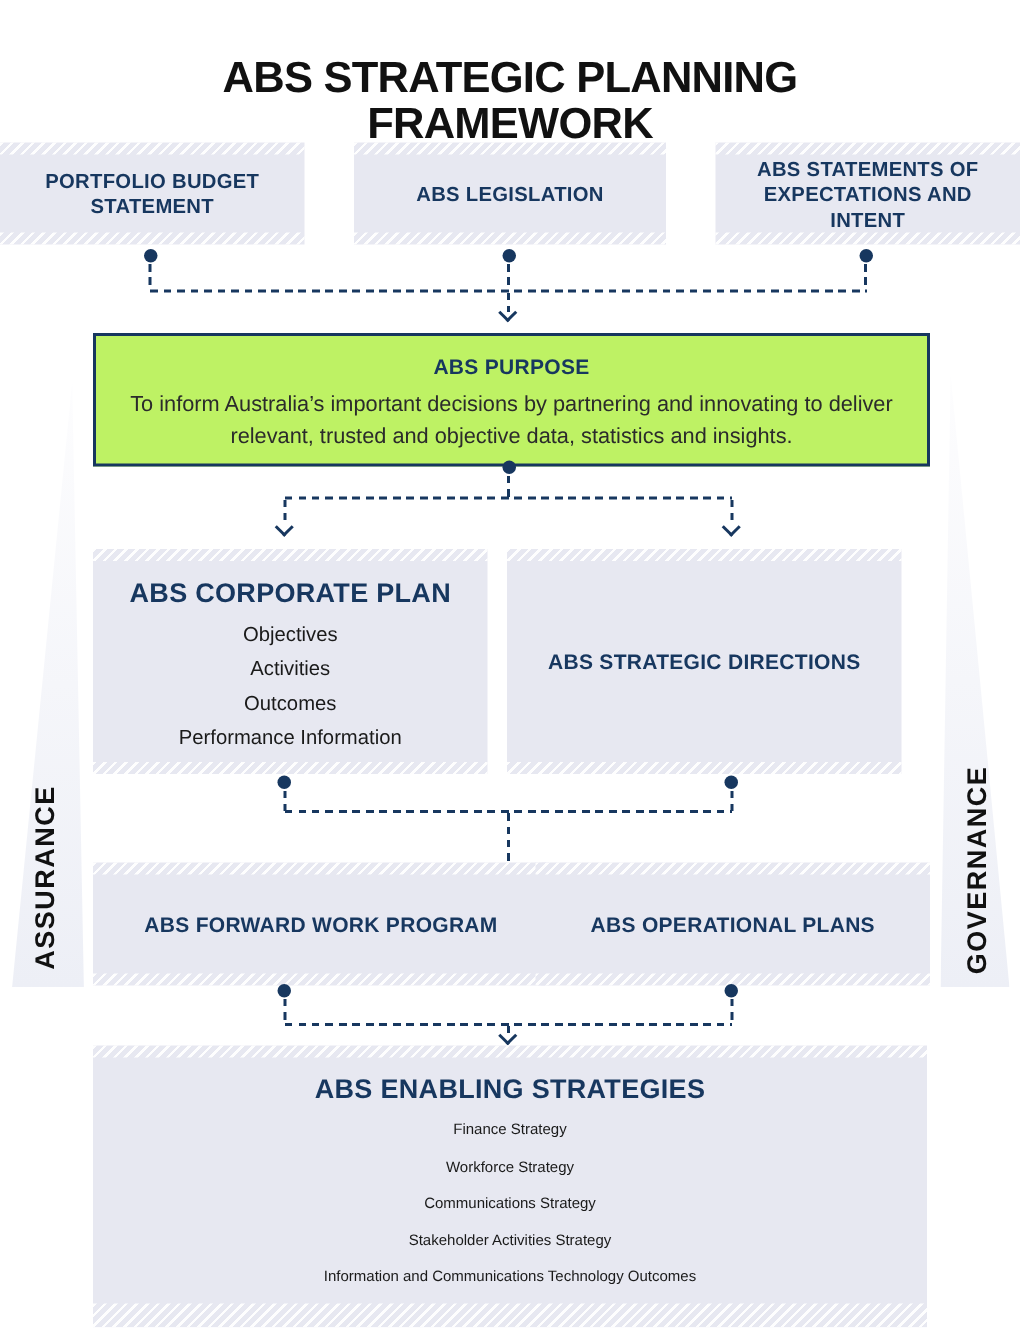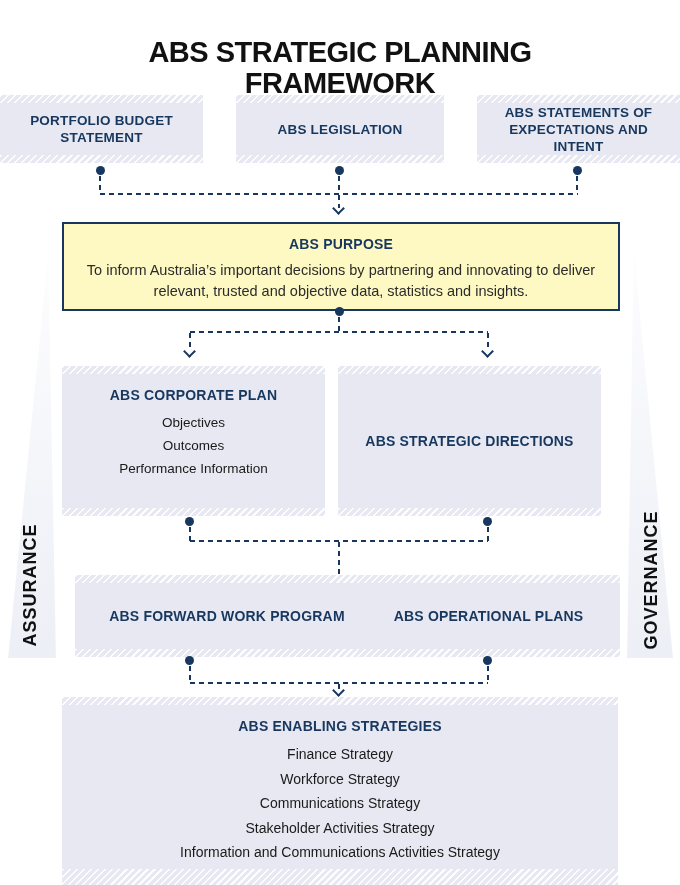--- a/index.html
+++ b/index.html
@@ -23,29 +23,29 @@
   }
   .hbox::before, .hbox::after {
     content:""; position:absolute; left:0; right:0; height:8px; pointer-events:none;
     background:repeating-linear-gradient(135deg, rgba(255,255,255,.95) 0 1.7px, rgba(255,255,255,0) 1.7px 5px);
   }
   .hbox::before { top:0; }
   .hbox::after  { bottom:0; }
   .hbox.tall-bottom::after { height:16px; }
   .cflex { display:flex; align-items:center; justify-content:center; }
   .hbox .htitle { font-weight:bold; font-size:13.5px; line-height:17px; letter-spacing:.2px; }
-  .plan-title { font-weight:bold; font-size:14px; line-height:18px; letter-spacing:.2px; padding-top:20px; }
+  .plan-title { font-weight:bold; font-size:18px; line-height:18px; letter-spacing:.2px; padding-top:20px; }
   .plan-list { list-style:none; margin:7px 0 0 0; padding:0; color:#1a1a1a; font-weight:normal; }
   .plan-list.mid li { font-size:13.5px; line-height:23px;text-align:center; }
-  .plan-list.big li { font-size:14px; line-height:24.5px; }
+  .plan-list.big li { font-size:10px; line-height:24.5px; }
 
   
   #purpose {
     position:absolute; left:62px; top:222px; width:558px; height:89px;
-    box-sizing:border-box; background:#fef9c3; border:2px solid #17375f;
+    box-sizing:border-box; background:#bef264; border:2px solid #17375f;
     text-align:center;
   }
   #purpose .ptitle { margin-top:12px; font-weight:bold; font-size:14px; color:#17375f; letter-spacing:.2px; }
   #purpose .pbody  { margin:8px auto 0; max-width:510px; font-size:14.5px; line-height:20.5px; color:#2b2b2b; }
 
   
   .dash-h { position:absolute; height:2px;
     background:repeating-linear-gradient(90deg, #17375f 0 5px, rgba(0,0,0,0) 5px 9px); }
   .dash-v { position:absolute; width:2px;
     background:repeating-linear-gradient(180deg, #17375f 0 5px, rgba(0,0,0,0) 5px 9px); }
@@ -111,38 +111,39 @@
   <div class="dash-h" style="left:190px; top:331px; width:298px;"></div>
   <div class="dash-v" style="left:189px; top:333px; height:15px;"></div>
   <div class="dash-v" style="left:487px; top:333px; height:15px;"></div>
   <div class="chev chev-down" style="left:185px; top:347px;"></div>
   <div class="chev chev-down" style="left:483px; top:347px;"></div>
 
   <div class="hbox" style="left:62px; top:366px; width:263px; height:150px;">
     <div class="plan-title">ABS CORPORATE PLAN</div>
     <ul class="plan-list mid">
       <li>Objectives</li>
+      <li>Activities</li>
       <li>Outcomes</li>
       <li>Performance Information</li>
     </ul>
   </div>
   <div class="hbox cflex" style="left:338px; top:366px; width:263px; height:150px; padding:8px 14px;">
     <div class="htitle" style="font-size:14px;">ABS STRATEGIC DIRECTIONS</div>
   </div>
 
   <div class="dot" style="left:185px; top:517px;"></div>
   <div class="dot" style="left:483px; top:517px;"></div>
   <div class="dash-v" style="left:189px; top:527px; height:14px;"></div>
   <div class="dash-v" style="left:487px; top:527px; height:14px;"></div>
   <div class="dash-h" style="left:190px; top:540px; width:298px;"></div>
   <div class="dash-v" style="left:338px; top:542px; height:67px;"></div>
   <div class="chev chev-left" style="left:328px; top:611px;"></div>
   <div class="chev chev-right" style="left:343px; top:611px;"></div>
 
-  <div class="hbox cflex" style="left:62px; top:575px; width:304px; height:82px; padding:8px 10px;margin-left:13px;">
+  <div class="hbox cflex" style="left:62px; top:575px; width:304px; height:82px; padding:8px 10px;">
     <div class="htitle" style="font-size:14px;">ABS FORWARD WORK PROGRAM</div>
   </div>
   <div class="hbox cflex" style="left:357px; top:575px; width:263px; height:82px; padding:8px 10px;">
     <div class="htitle" style="font-size:14px;">ABS OPERATIONAL PLANS</div>
   </div>
 
   <div class="dot" style="left:185px; top:656px;"></div>
   <div class="dot" style="left:483px; top:656px;"></div>
   <div class="dash-v" style="left:189px; top:666px; height:17px;"></div>
   <div class="dash-v" style="left:487px; top:666px; height:17px;"></div>
@@ -150,17 +151,17 @@
   <div class="dash-v" style="left:338px; top:684px; height:6px;"></div>
   <div class="chev chev-down" style="left:334px; top:686px;"></div>
 
   <div class="hbox tall-bottom" style="left:62px; top:697px; width:556px; height:188px;">
     <div class="plan-title">ABS ENABLING STRATEGIES</div>
     <ul class="plan-list big">
       <li>Finance Strategy</li>
       <li>Workforce Strategy</li>
       <li>Communications Strategy</li>
       <li>Stakeholder Activities Strategy</li>
-      <li>Information and Communications Activities Strategy</li>
+      <li>Information and Communications Technology Outcomes</li>
     </ul>
   </div>
 
 </div>
 
 </body></html>

